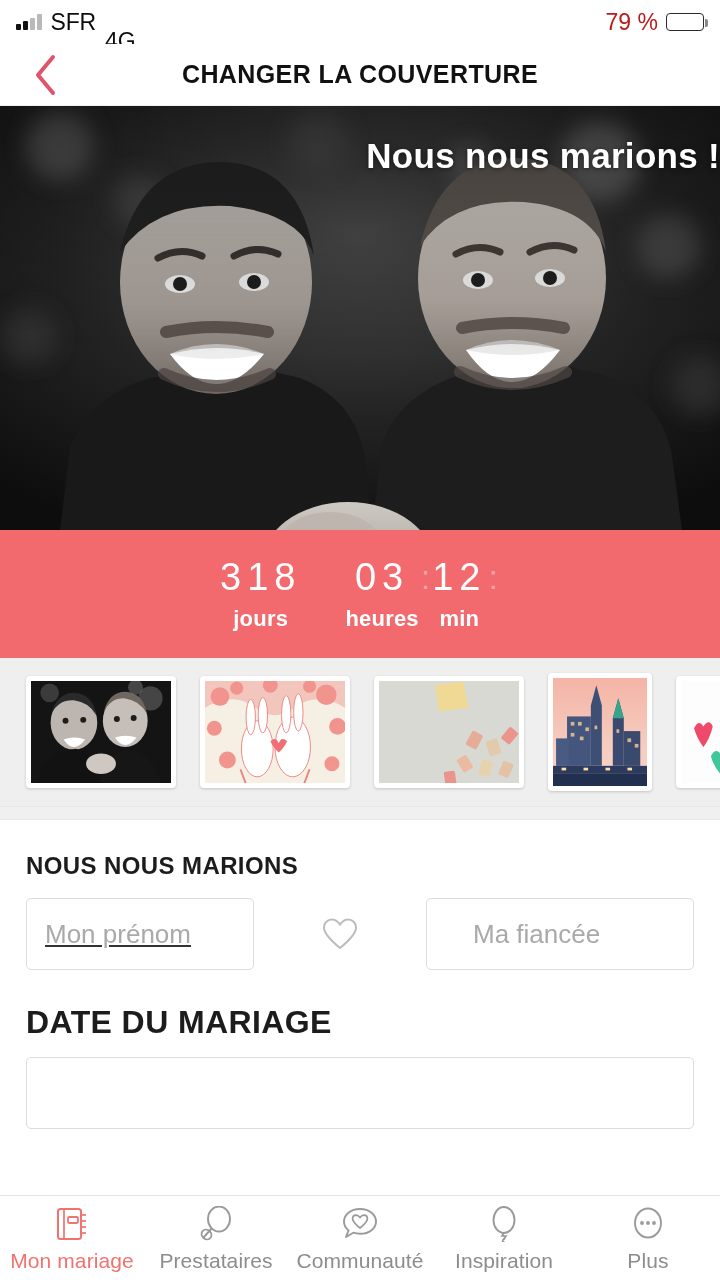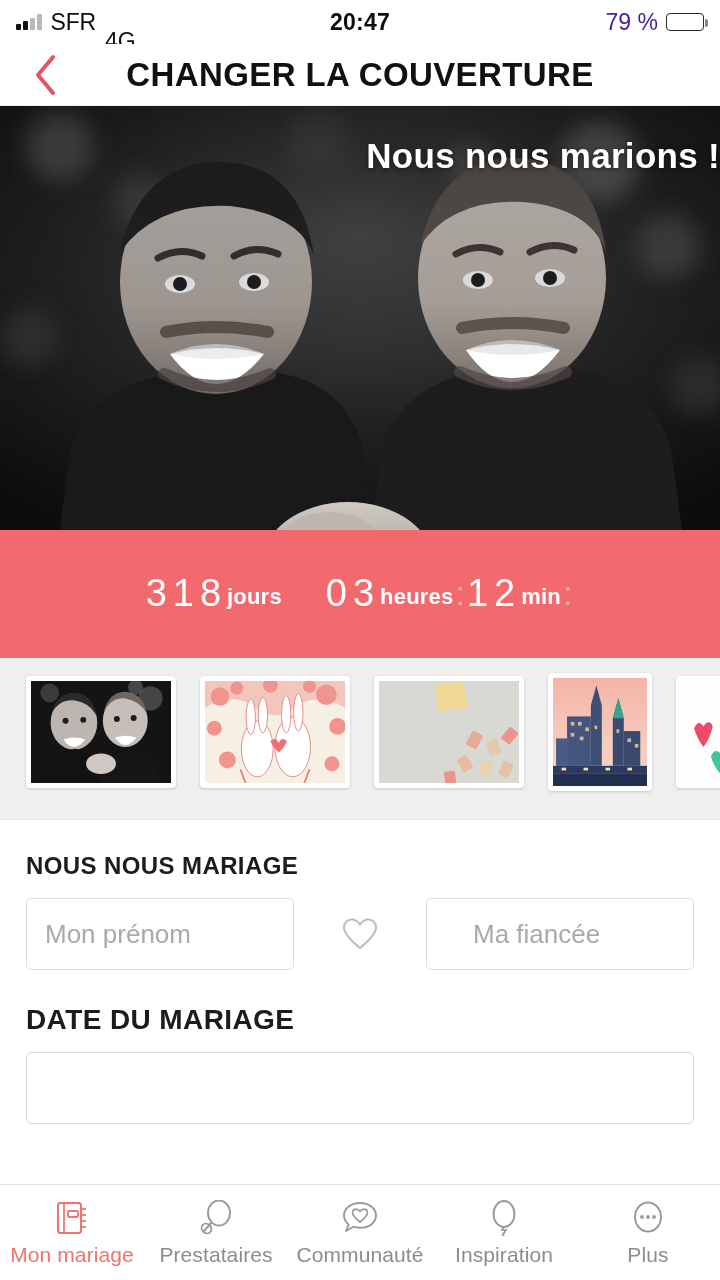--- a/index.html
+++ b/index.html
@@ -22,53 +22,53 @@
   .bars i { display:block; width:4.5px; background:#111; border-radius:1px; }
   .bars i.b1 { height:6px; }
   .bars i.b2 { height:9px; }
   .bars i.b3 { height:12.5px; background:#b9b9b9; }
   .bars i.b4 { height:16px;  background:#b9b9b9; }
   .carrier { font-size: 23px; color:#0d0d0d; letter-spacing:-0.2px; }
   .netgen  { font-size: 23px; color:#0d0d0d;margin-top:38px; }
   .sb-time { font-size: 23px; font-weight:600; color:#0d0d0d; letter-spacing:0.2px;
              position:absolute; left:0; right:0; text-align:center; pointer-events:none; }
   .sb-right{ display:flex; align-items:center; gap:8px; }
-  .batt-pct{ font-size:23px; color:#4c1d95; }
+  .batt-pct{ font-size:23px; color:#b91c1c; }
   .batt { position:relative; width:38px; height:18px; border:1.8px solid #2b2b2b;
           border-radius:4px; padding:2px; }
   .batt .fill { height:100%; width:79%; background:#0d0d0d; border-radius:1.5px; }
   .batt .cap { position:absolute; right:-5px; top:5px; width:3px; height:8px;
                background:#8a8a8a; border-radius:0 2px 2px 0; }
 
   
   .navbar { height:62px; display:flex; align-items:center; position:relative;
             background:#fff; border-bottom:1px solid #efefef; }
   .nav-back { position:absolute; left:22px; top:50%; transform:translateY(-50%);
               width:46px; height:46px; display:flex; align-items:center; justify-content:center;
               cursor:pointer; }
-  .nav-title { width:100%; text-align:center; font-size:33px; font-weight:700;
+  .nav-title { width:100%; text-align:center; font-size:25px; font-weight:700;
                letter-spacing:0.4px; color:#111; }
 
   
   .hero { position:relative; width:100%; height:424px; overflow:hidden;
           background:#2a2a2a; }
   .hero-photo { position:absolute; inset:0; }
   .hero-overlay { position:absolute; inset:0;
                   background:linear-gradient(180deg, rgba(0,0,0,.28) 0%, rgba(0,0,0,.12) 34%, rgba(0,0,0,0) 60%); }
   .hero-text { position:absolute; top:30px; left:0; right:0; text-align:center; }
   .hero-title { font-size:35px; font-weight:700; color:#fff; letter-spacing:0.3px;
                 text-shadow:0 1px 5px rgba(0,0,0,.55);text-align:right; }
   .hero-date  { margin-top:10px; font-size:27px; color:#f2f2f2; font-weight:400;
                 text-shadow:0 1px 5px rgba(0,0,0,.55); }
 
   
   .countdown { background:#F2696E; height:128px; display:flex; align-items:center;
                justify-content:center; }
   .cd-inner { display:flex; align-items:flex-start; }
-  .cd-block { display:flex; flex-direction:row; align-items:center; }
+  .cd-block { display:flex; flex-direction:column; align-items:center; }
   .cd-num { font-size:38px; color:#fff; font-weight:400; letter-spacing:6px;
             line-height:1.15; }
   .cd-lab { font-size:22px; color:#fff; font-weight:700; margin-top:6px; letter-spacing:.2px; }
   .cd-sep { font-size:34px; color:#f0a6a8; padding:0 2px; line-height:1.25; }
   .cd-gapA { width:44px; }
 
   
   .thumbstrip { position:relative; background:#EFEFEF; height:148px;
                 display:flex; align-items:center; padding-left:26px; gap:24px;
                 overflow:hidden; }
@@ -92,31 +92,31 @@
   .divider { height:14px; background:#F0F0F0; border-top:1px solid #e8e8e8;
              border-bottom:1px solid #e8e8e8; }
 
   
   .form { padding:32px 26px 0; background:#fff; }
   .form-label { font-size:24px; font-weight:700; color:#1c1c1c; letter-spacing:.4px; }
   .couple-row { display:flex; align-items:center; margin-top:18px; gap:0; }
   .tinput { height:72px; border:1.4px solid #dcdcdc; border-radius:5px; background:#fff;
             font-size:26px; color:#333; font-family:inherit; padding:0 18px; outline:none; }
   .tinput::placeholder { color:#a9a9a9; }
-  .tinput.left  { width:268px; }
+  .tinput.left  { width:228px;text-decoration:underline; }
   .tinput.right { width:268px;padding-left:46px; }
   .heart-gap { flex:1; display:flex; align-items:center; justify-content:center; }
-  .form-label2 { margin-top:34px; font-size:28px; font-weight:700; color:#1c1c1c;
+  .form-label2 { margin-top:34px; font-size:32px; font-weight:700; color:#1c1c1c;
                  letter-spacing:.4px; }
   .date-input { margin-top:16px; width:100%; height:72px; border:1.4px solid #dcdcdc;
                 border-radius:5px; background:#fff; font-size:26px; font-family:inherit;
                 padding:0 18px; outline:none; }
 
   
-  .tabbar { position:absolute; left:0; bottom:0; width:100%; height:96px;
+  .tabbar { position:absolute; left:0; bottom:0; width:100%; height:85px;
             background:#fff; border-top:1px solid #e3e3e3; display:flex; }
   .tab { flex:1; display:flex; flex-direction:column; align-items:center;
          justify-content:center; gap:5px; cursor:pointer; }
   .tab .ticon { height:40px; display:flex; align-items:center; justify-content:center; }
   .tab .tlabel { font-size:21px; color:#8d8d8d; letter-spacing:.1px; }
   .tab.active .tlabel { color:#F0736F; }
 </style>
 </head>
 <body>
 
@@ -126,21 +126,20 @@
     <div class="sb-left">
       <span class="bars">
         <i class="b1"></i>
           <i class="b2"></i>
           <i class="b3"></i>
           <i class="b4"></i>
       </span>
       <span class="carrier">SFR</span>
       <span class="netgen">4G</span>
     </div>
-    <div class="sb-time">20:47</div>
     <div class="sb-right">
       <span class="batt-pct">79 %</span>
       <span class="batt">
         <span class="fill"></span><span class="cap"></span>
       </span>
     </div>
   </div>
 
   <div class="navbar">
     <div class="nav-back">
@@ -386,21 +385,21 @@
         </svg>
       </div>
     </div>
 
   </div>
 
 
   <div class="divider"></div>
 
   <div class="form">
-    <div class="form-label">NOUS NOUS MARIAGE</div>
+    <div class="form-label">NOUS NOUS MARIONS</div>
 
     <div class="couple-row">
       <input class="tinput left" type="text" placeholder="Mon prénom" style="">
       <span class="heart-gap">
         <svg width="38" height="36" viewBox="0 0 38 36">
           <path d="M19 32 C8 23 3 17 3 11.5 C3 6.8 6.6 3.5 10.8 3.5 C13.8 3.5 16.8 5.2 19 8.6 C21.2 5.2 24.2 3.5 27.2 3.5 C31.4 3.5 35 6.8 35 11.5 C35 17 30 23 19 32 Z" fill="none" stroke="#bdbdbd" stroke-width="2.1" stroke-linejoin="round"></path>
         </svg>
       </span>
       <input class="tinput right" type="text" placeholder="Ma fiancée" style="">
     </div>

